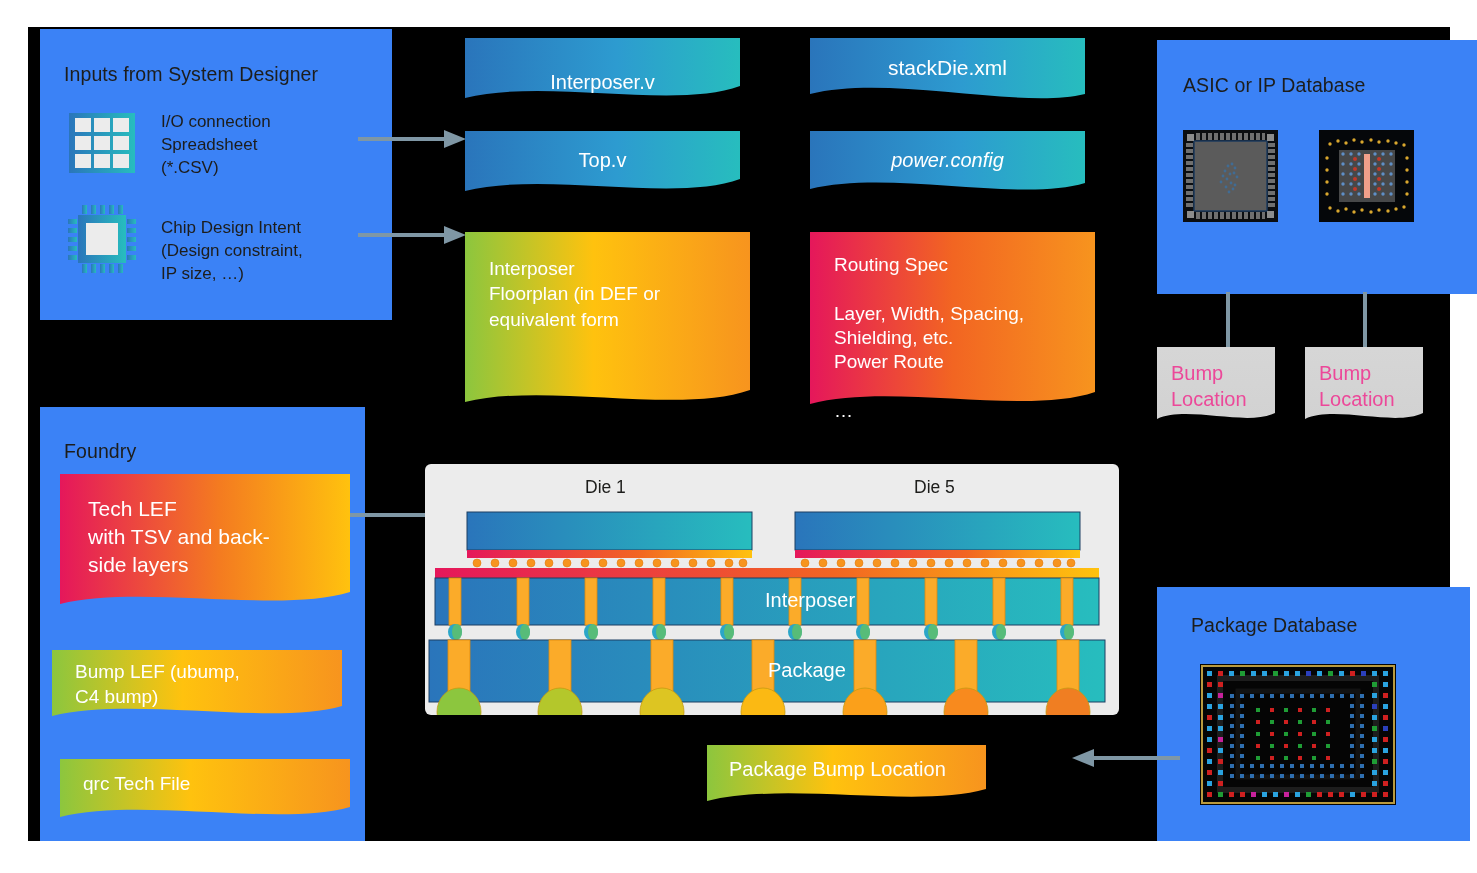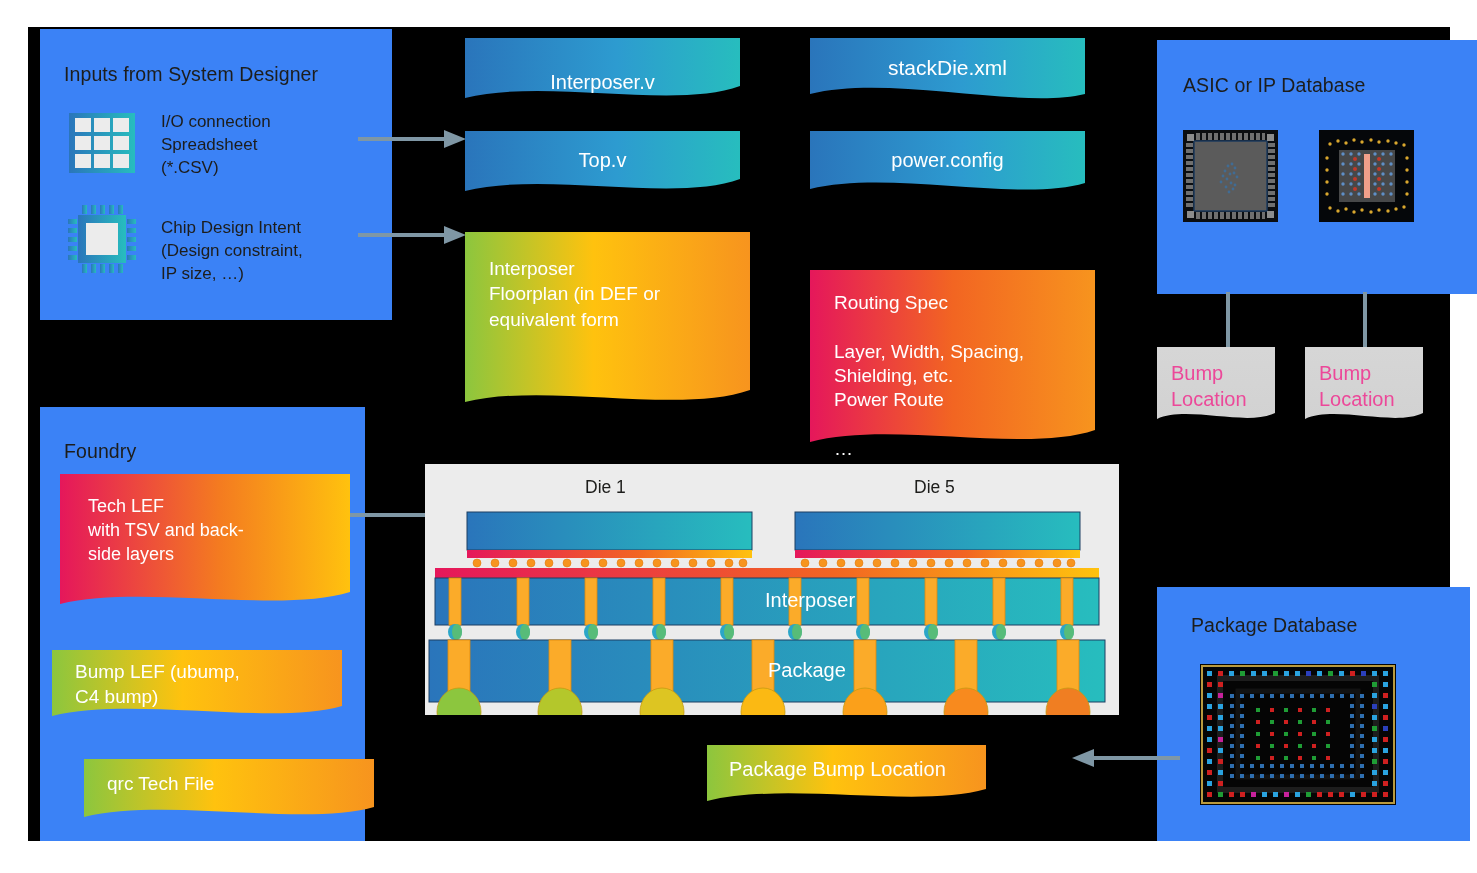--- a/index.html
+++ b/index.html
@@ -174,37 +174,37 @@
       <div class="wv-txt" style="margin:16px auto 0;font-size:21px;">stackDie.xml</div>
     </div>
 
     <div class="wavy" style="left:437px;top:104px;width:275px;height:72px;">
       <svg viewBox="0 0 275 72" preserveAspectRatio="none">
         <path d="M0,0 L275,0 L275,48 C210,72 80,40 0,60 Z" fill="url(#gFile)"></path>
       </svg>
       <div class="wv-txt" style="margin:16px auto 0;font-size:20px;">Top.v</div>
     </div>
 
-    <div class="wavy" style="left:782px;top:104px;width:275px;height:72px;">
+    <div class="wavy" style="left:782px;top:104px;width:275px;height:72px;font-style:italic;">
       <svg viewBox="0 0 275 72" preserveAspectRatio="none">
         <path d="M0,0 L275,0 L275,52 C210,72 80,38 0,58 Z" fill="url(#gFile)"></path>
       </svg>
       <div class="wv-txt" style="margin:16px auto 0;font-size:20px;">power.config</div>
     </div>
 
     <div class="wavy" style="left:437px;top:205px;width:285px;height:180px;">
       <svg viewBox="0 0 285 180" preserveAspectRatio="none">
         <path d="M0,0 L285,0 L285,158 C215,183 80,150 0,170 Z" fill="url(#gGO)"></path>
       </svg>
       <div class="wv-txt" style="margin:24px 0 0 24px;font-size:19px;">Interposer
 Floorplan (in DEF or
 equivalent form</div>
     </div>
 
-    <div class="wavy" style="left:782px;top:205px;width:285px;height:180px;margin-top:38px;">
+    <div class="wavy" style="left:782px;top:205px;width:285px;height:180px;">
       <svg viewBox="0 0 285 180" preserveAspectRatio="none">
         <path d="M0,0 L285,0 L285,160 C215,184 80,150 0,172 Z" fill="url(#gPO2)"></path>
       </svg>
       <div class="wv-txt" style="margin:21px 0 0 24px;font-size:19px;line-height:1.28;">Routing Spec
 
 Layer, Width, Spacing,
 Shielding, etc.
 Power Route
 
 …</div>
@@ -402,49 +402,49 @@
 Location</div>
     </div>
 
     <div class="panel" style="left:12px;top:380px;width:325px;height:434px;">
       <div class="panel-title" style="left:24px;top:33px;">Foundry</div>
 
       <div class="wavy" style="left:20px;top:67px;width:290px;height:136px;">
         <svg viewBox="0 0 290 136" preserveAspectRatio="none">
           <path d="M0,0 L290,0 L290,118 C220,140 80,110 0,130 Z" fill="url(#gPO)"></path>
         </svg>
-        <div class="wv-txt" style="margin:21px 0 0 28px;font-size:18px;">Tech LEF
+        <div class="wv-txt" style="margin:21px 0 0 28px;font-size:21px;">Tech LEF
 with TSV and back-
 side layers</div>
       </div>
 
       <div class="wavy" style="left:12px;top:243px;width:290px;height:71px;">
         <svg viewBox="0 0 290 71" preserveAspectRatio="none">
           <path d="M0,0 L290,0 L290,56 C220,76 80,46 0,66 Z" fill="url(#gGO)"></path>
         </svg>
         <div class="wv-txt" style="margin:9px 0 0 23px;font-size:19px;">Bump LEF (ubump,
 C4 bump)</div>
       </div>
 
-      <div class="wavy" style="left:20px;top:352px;width:290px;height:62px;margin-left:24px;">
+      <div class="wavy" style="left:20px;top:352px;width:290px;height:62px;">
         <svg viewBox="0 0 290 62" preserveAspectRatio="none">
           <path d="M0,0 L290,0 L290,48 C220,68 80,38 0,58 Z" fill="url(#gGO)"></path>
         </svg>
         <div class="wv-txt" style="margin:12px 0 0 23px;font-size:19px;">qrc Tech File</div>
       </div>
     </div>
 
     <div class="arrow" style="left:315px;top:476px;width:110px;height:24px;">
       <svg width="110" height="24" viewBox="0 0 110 24">
         <line x1="0" y1="12" x2="88" y2="12" stroke="#7f97a5" stroke-width="4"></line>
         <polygon points="86,3 108,12 86,21" fill="#7f97a5"></polygon>
       </svg>
     </div>
 
-    <div class="stackbox" style="left:397px;top:437px;width:694px;height:251px;">
+    <div class="stackbox" style="left:397px;top:437px;width:694px;height:251px;border-radius:6px;">
 
       <div class="stack-label" style="left:160px;top:13px;">Die 1</div>
       <div class="stack-label" style="left:489px;top:13px;">Die 5</div>
 
       <svg width="694" height="251" viewBox="0 0 694 251" style="position:absolute;left:0;top:0;">
 
         <rect x="42" y="48" width="285" height="38" fill="url(#gDie)" stroke="#1c3f63" stroke-width="1"></rect>
         <rect x="42" y="86" width="285" height="8" fill="url(#gRail)"></rect>
 
         <g fill="#f7941e" stroke="#e07b10" stroke-width="0.6">

